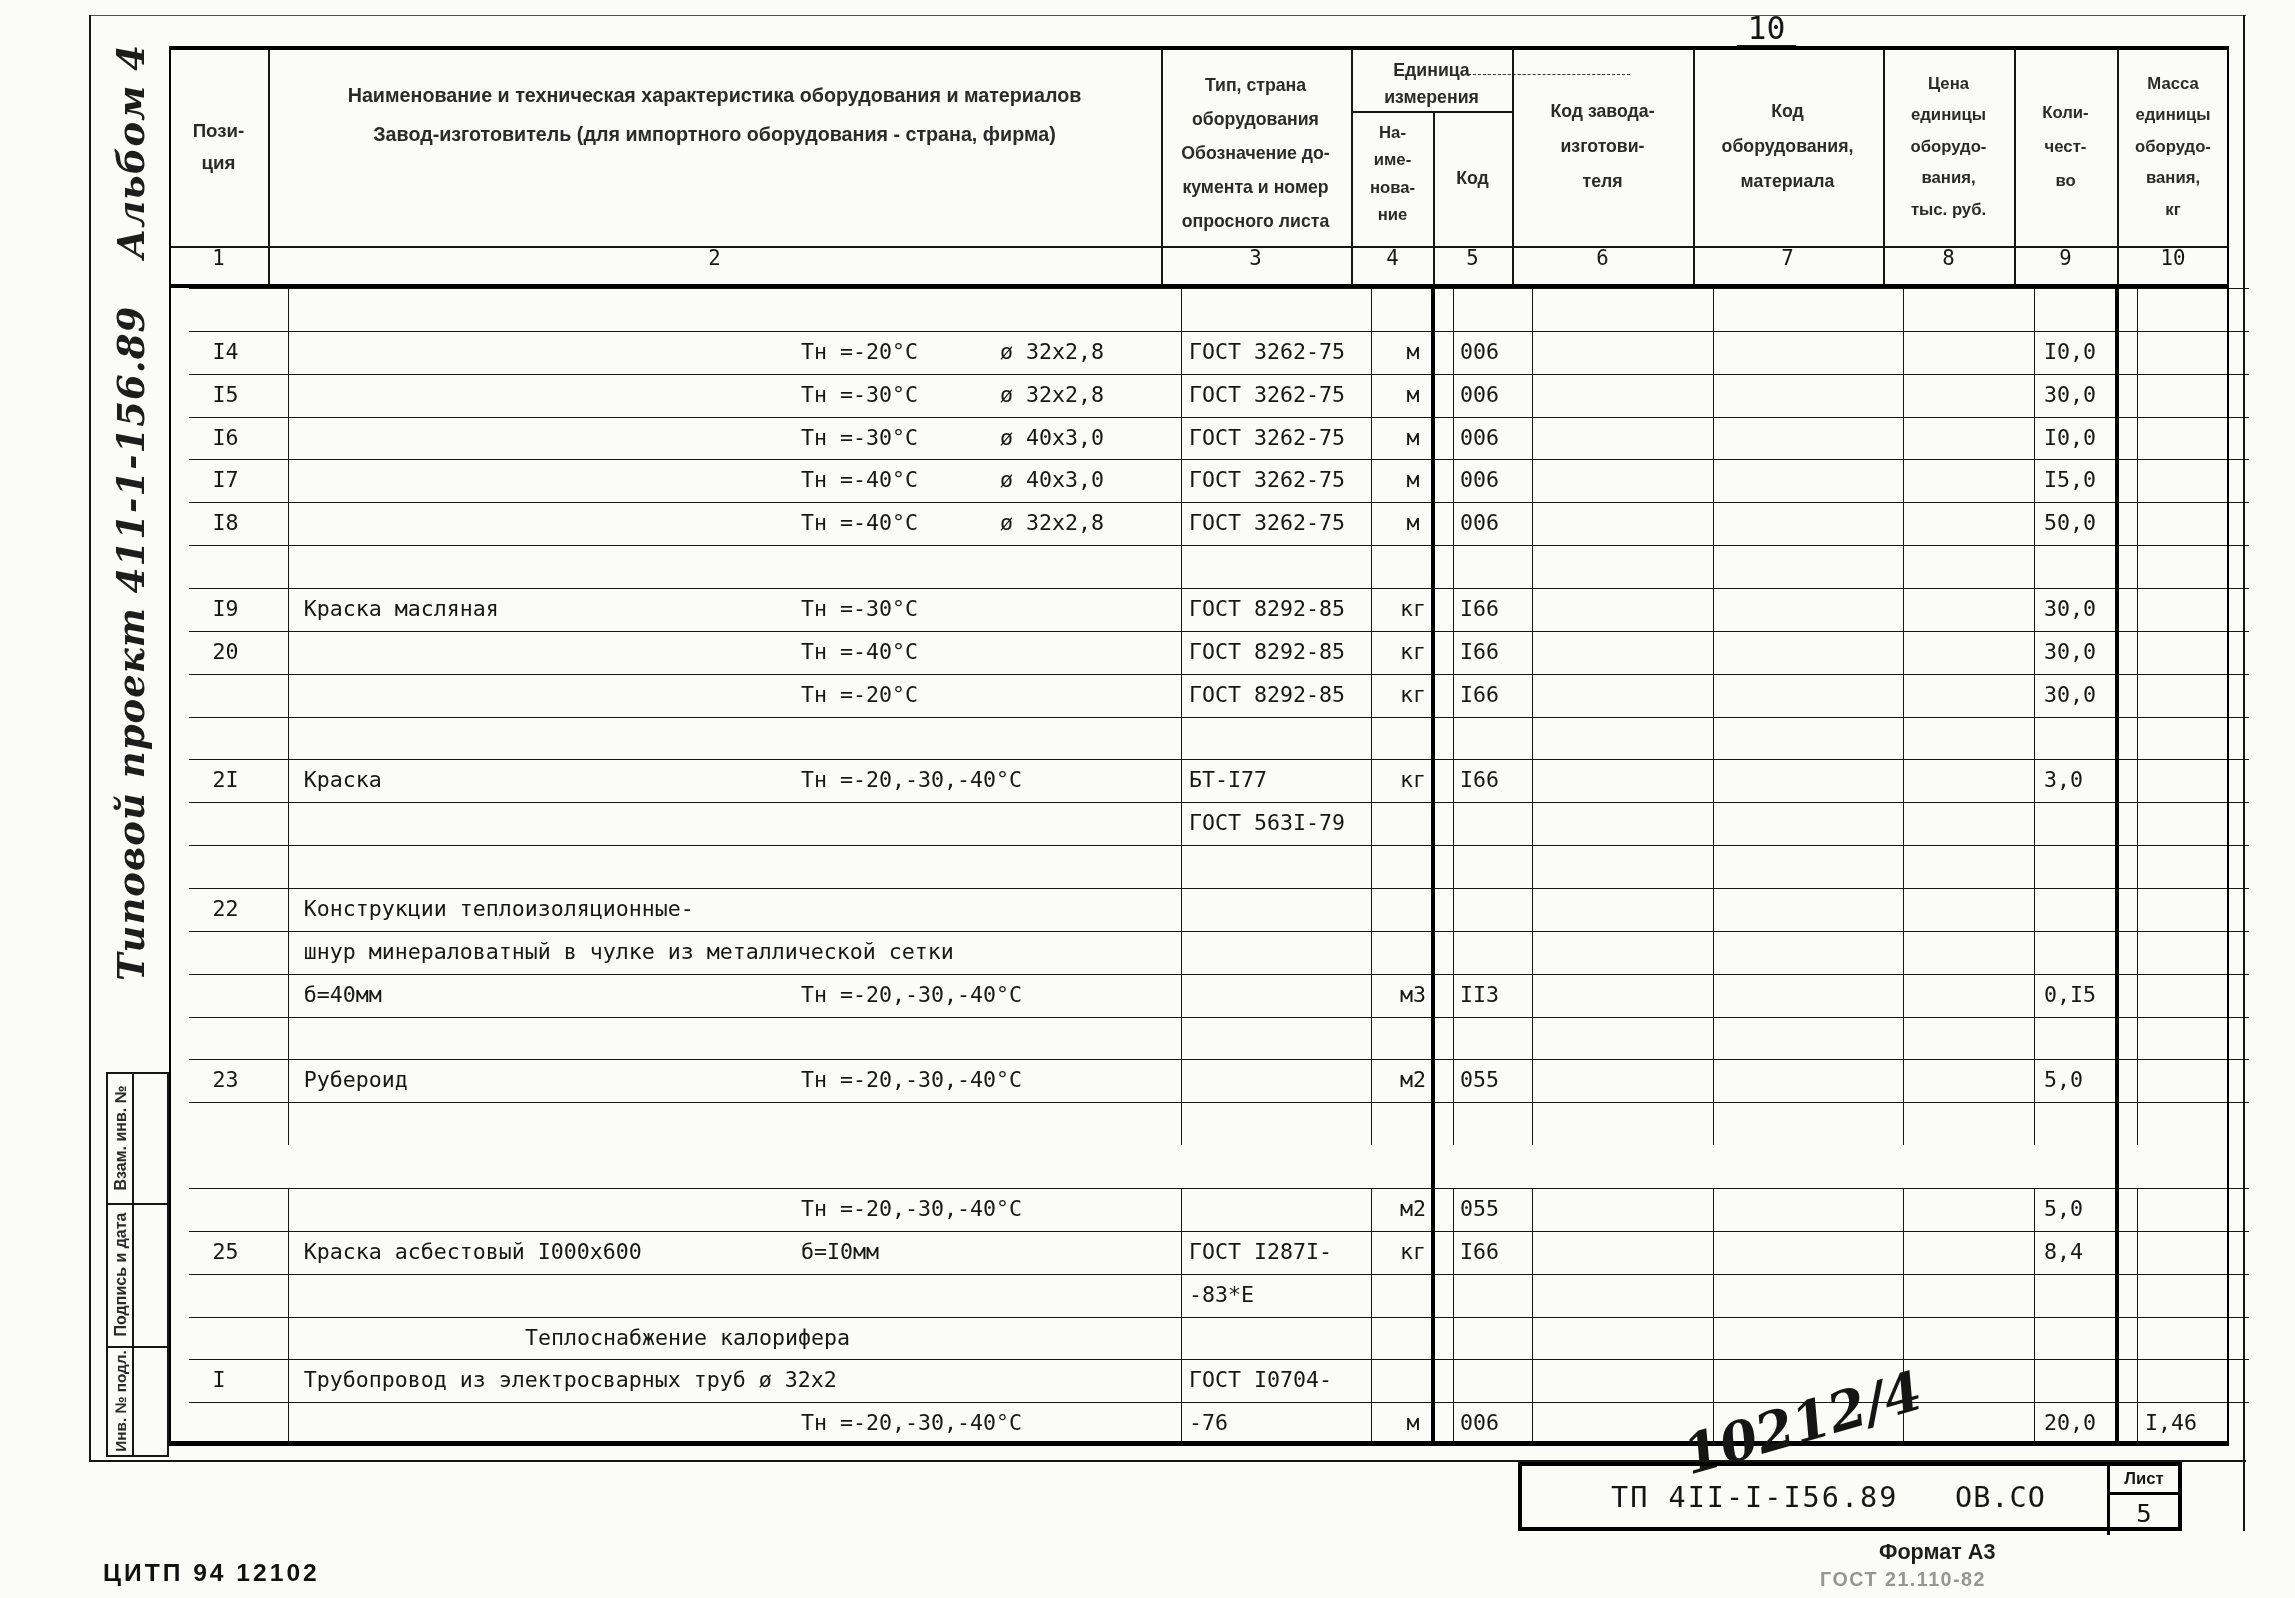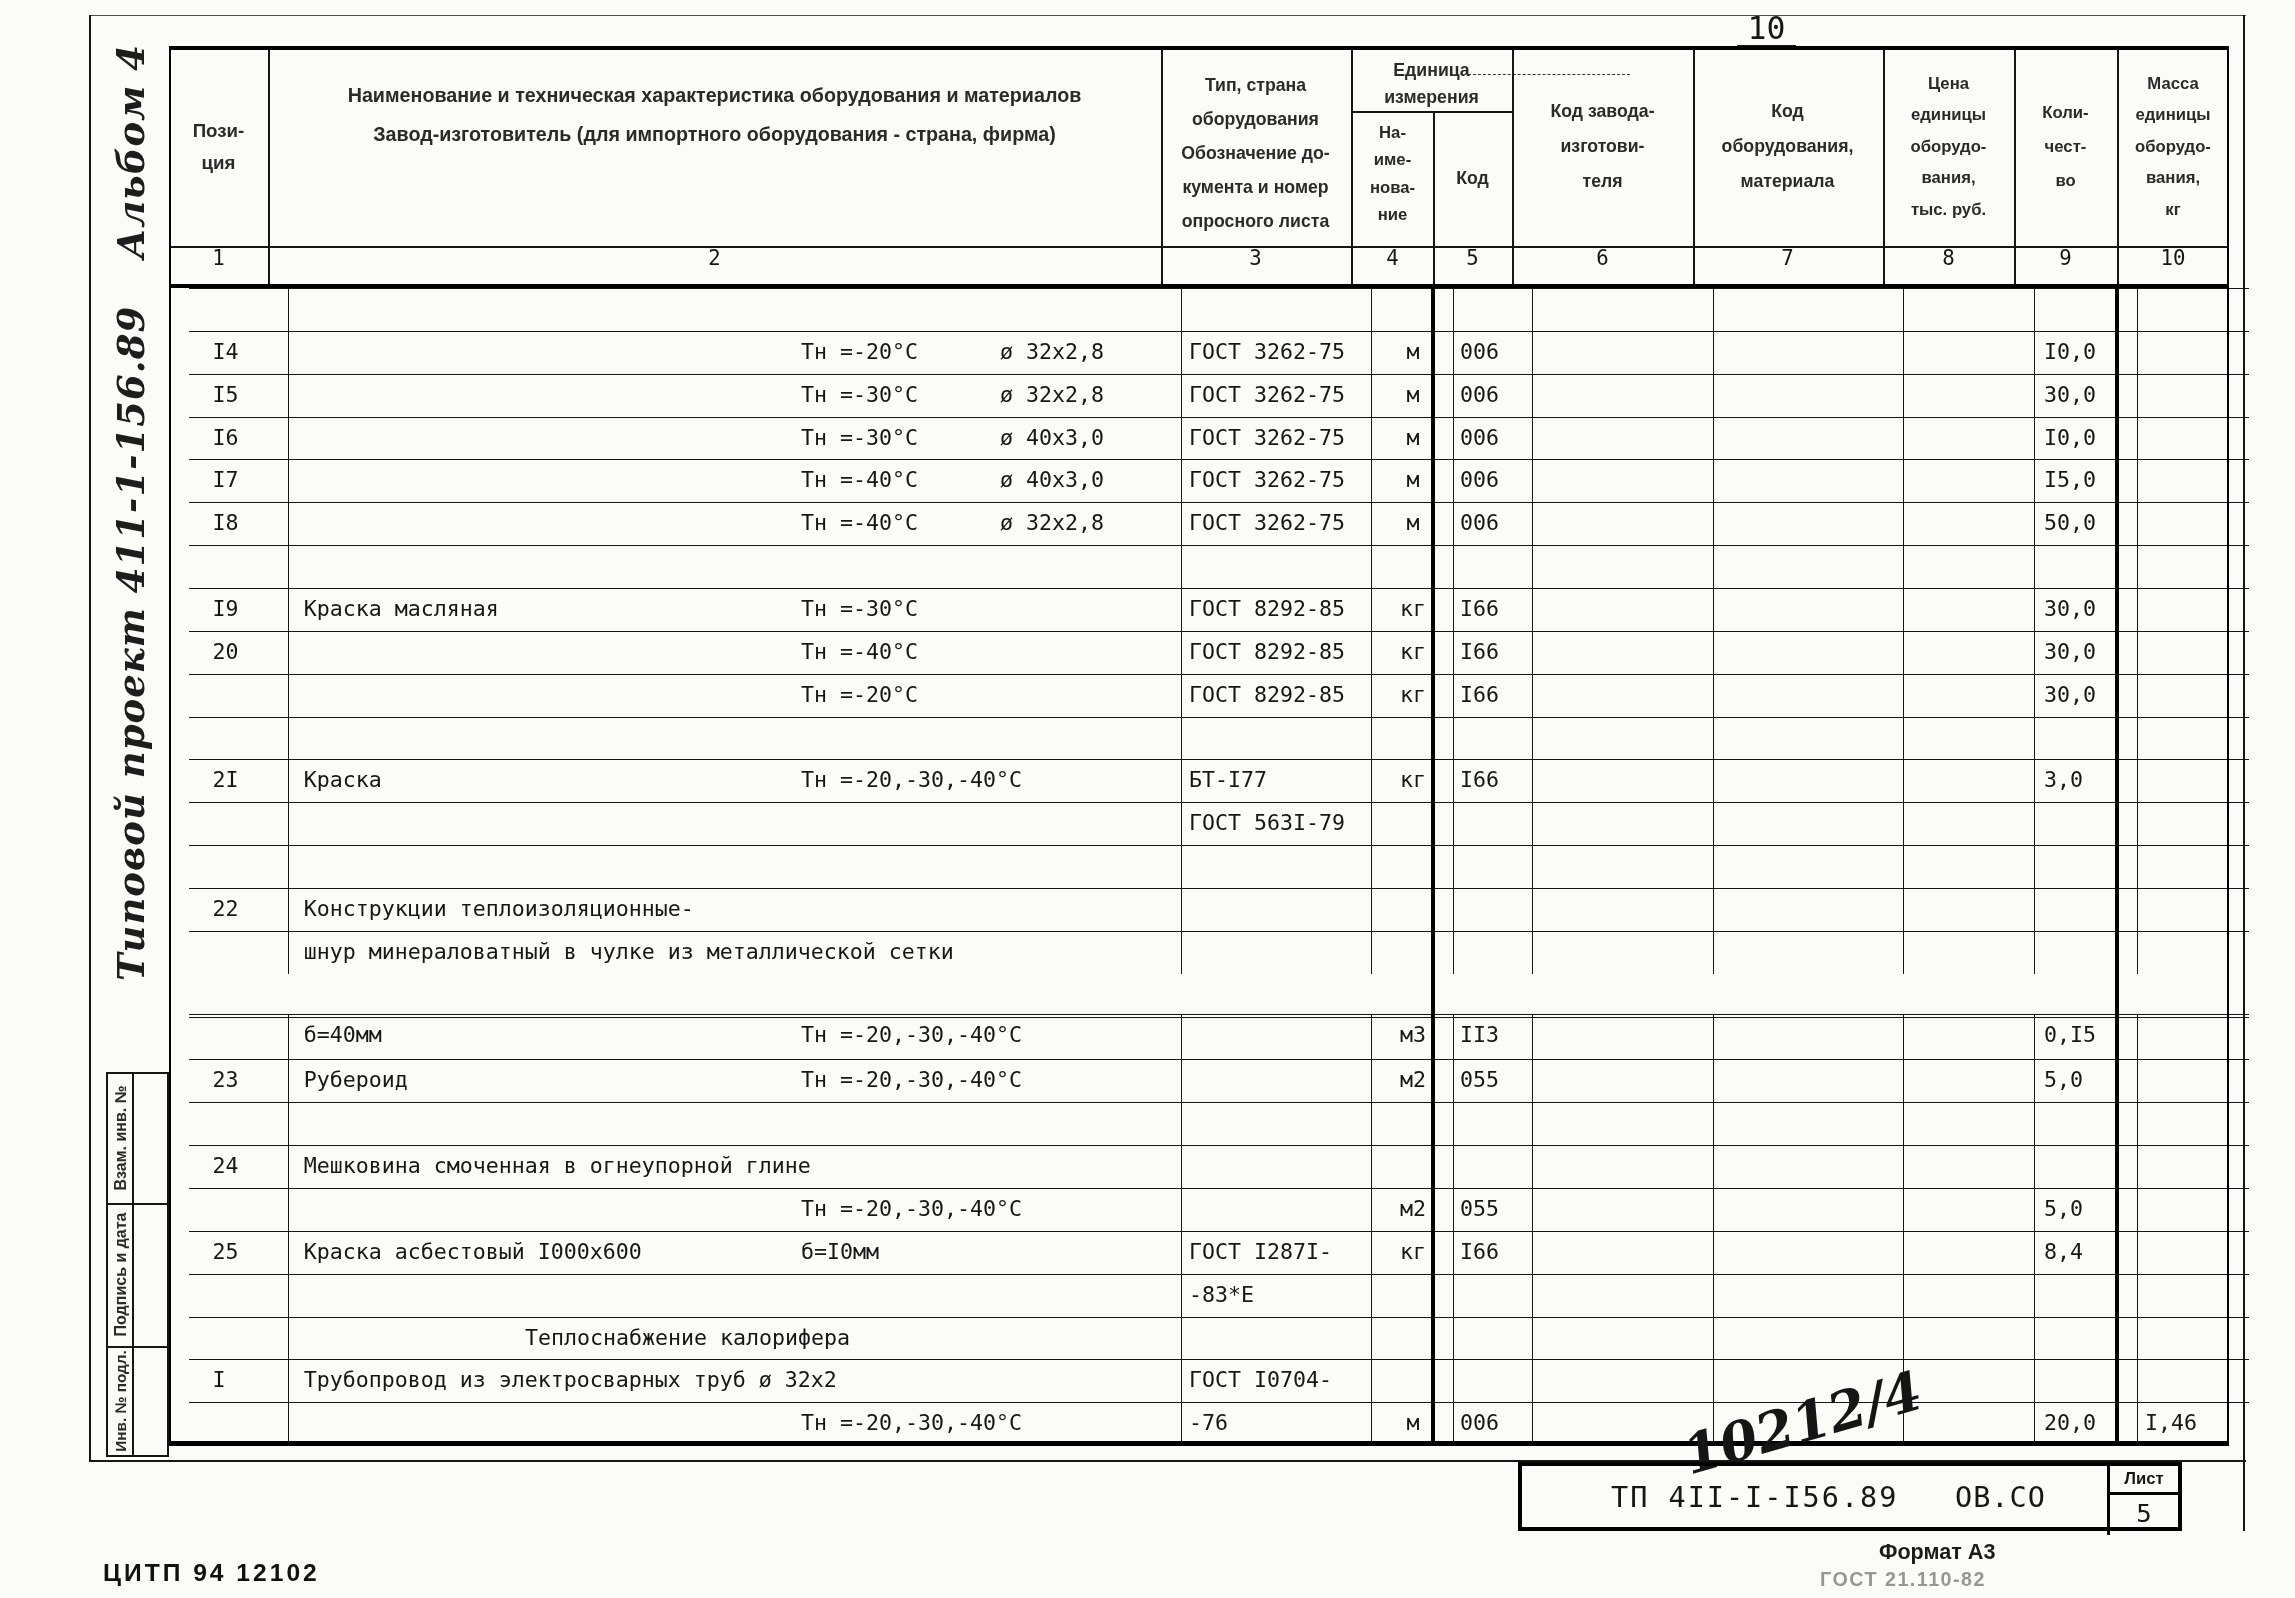--- a/index.html
+++ b/index.html
@@ -402,21 +402,21 @@
         </div>
         <div class="cell c3" style="left: 992px; width: 189px;"></div>
         <div class="cell c4" style="left: 1182px; width: 83px;"></div>
         <div class="cell c5" style="left: 1264px; width: 79px;"></div>
         <div class="cell c6" style="left: 1343px; width: 181px;"></div>
         <div class="cell c7" style="left: 1524px; width: 189px;"></div>
         <div class="cell c8" style="left: 1714px; width: 131px;"></div>
         <div class="cell c9" style="left: 1845px; width: 103px;"></div>
         <div class="cell c10" style="left: 1948px; width: 112px;"></div>
       </div>
-      <div class="row" style="top: 726px; height: 43px; padding-left: 28px;">
+      <div class="row" style="top: 686px; height: 43px; padding-left: 28px;">
         <div class="cell c1" style="left: 0px; width: 99px;"></div>
         <div class="cell c2" style="left: 99px; width: 893px; position: absolute;">
           <span class="slot" style="left: 14.8px;">б=40мм</span>
           <span class="slot" style="left: 512px;">Тн =-20,-30,-40°С</span>
         </div>
         <div class="cell c3" style="left: 992px; width: 189px;"></div>
         <div class="cell c4" style="left: 1182px; width: 83px;">м3</div>
         <div class="cell c5" style="left: 1264px; width: 79px;">II3</div>
         <div class="cell c6" style="left: 1343px; width: 181px;"></div>
         <div class="cell c7" style="left: 1524px; width: 189px;"></div>
@@ -447,34 +447,20 @@
         <div class="cell c5" style="left: 1264px; width: 79px;">055</div>
         <div class="cell c6" style="left: 1343px; width: 181px;"></div>
         <div class="cell c7" style="left: 1524px; width: 189px;"></div>
         <div class="cell c8" style="left: 1714px; width: 131px;"></div>
         <div class="cell c9" style="left: 1845px; width: 103px;">5,0</div>
         <div class="cell c10" style="left: 1948px; width: 112px;"></div>
       </div>
       <div class="row" style="top: 814px; height: 43px;">
         <div class="cell c1" style="left: 0px; width: 99px;"></div>
         <div class="cell c2" style="left: 99px; width: 893px; position: absolute;"></div>
-        <div class="cell c3" style="left: 992px; width: 189px;"></div>
-        <div class="cell c4" style="left: 1182px; width: 83px;"></div>
-        <div class="cell c5" style="left: 1264px; width: 79px;"></div>
-        <div class="cell c6" style="left: 1343px; width: 181px;"></div>
-        <div class="cell c7" style="left: 1524px; width: 189px;"></div>
-        <div class="cell c8" style="left: 1714px; width: 131px;"></div>
-        <div class="cell c9" style="left: 1845px; width: 103px;"></div>
-        <div class="cell c10" style="left: 1948px; width: 112px;"></div>
-      </div>
-      <div class="row" style="top: 857px; height: 43px;">
-        <div class="cell c1" style="left: 0px; width: 99px;">24</div>
-        <div class="cell c2" style="left: 99px; width: 893px; position: absolute;">
-          <span class="slot" style="left: 14.8px;">Мешковина смоченная в огнеупорной глине</span>
-        </div>
         <div class="cell c3" style="left: 992px; width: 189px;"></div>
         <div class="cell c4" style="left: 1182px; width: 83px;"></div>
         <div class="cell c5" style="left: 1264px; width: 79px;"></div>
         <div class="cell c6" style="left: 1343px; width: 181px;"></div>
         <div class="cell c7" style="left: 1524px; width: 189px;"></div>
         <div class="cell c8" style="left: 1714px; width: 131px;"></div>
         <div class="cell c9" style="left: 1845px; width: 103px;"></div>
         <div class="cell c10" style="left: 1948px; width: 112px;"></div>
       </div>
       <div class="row" style="top: 900px; height: 43px;">

